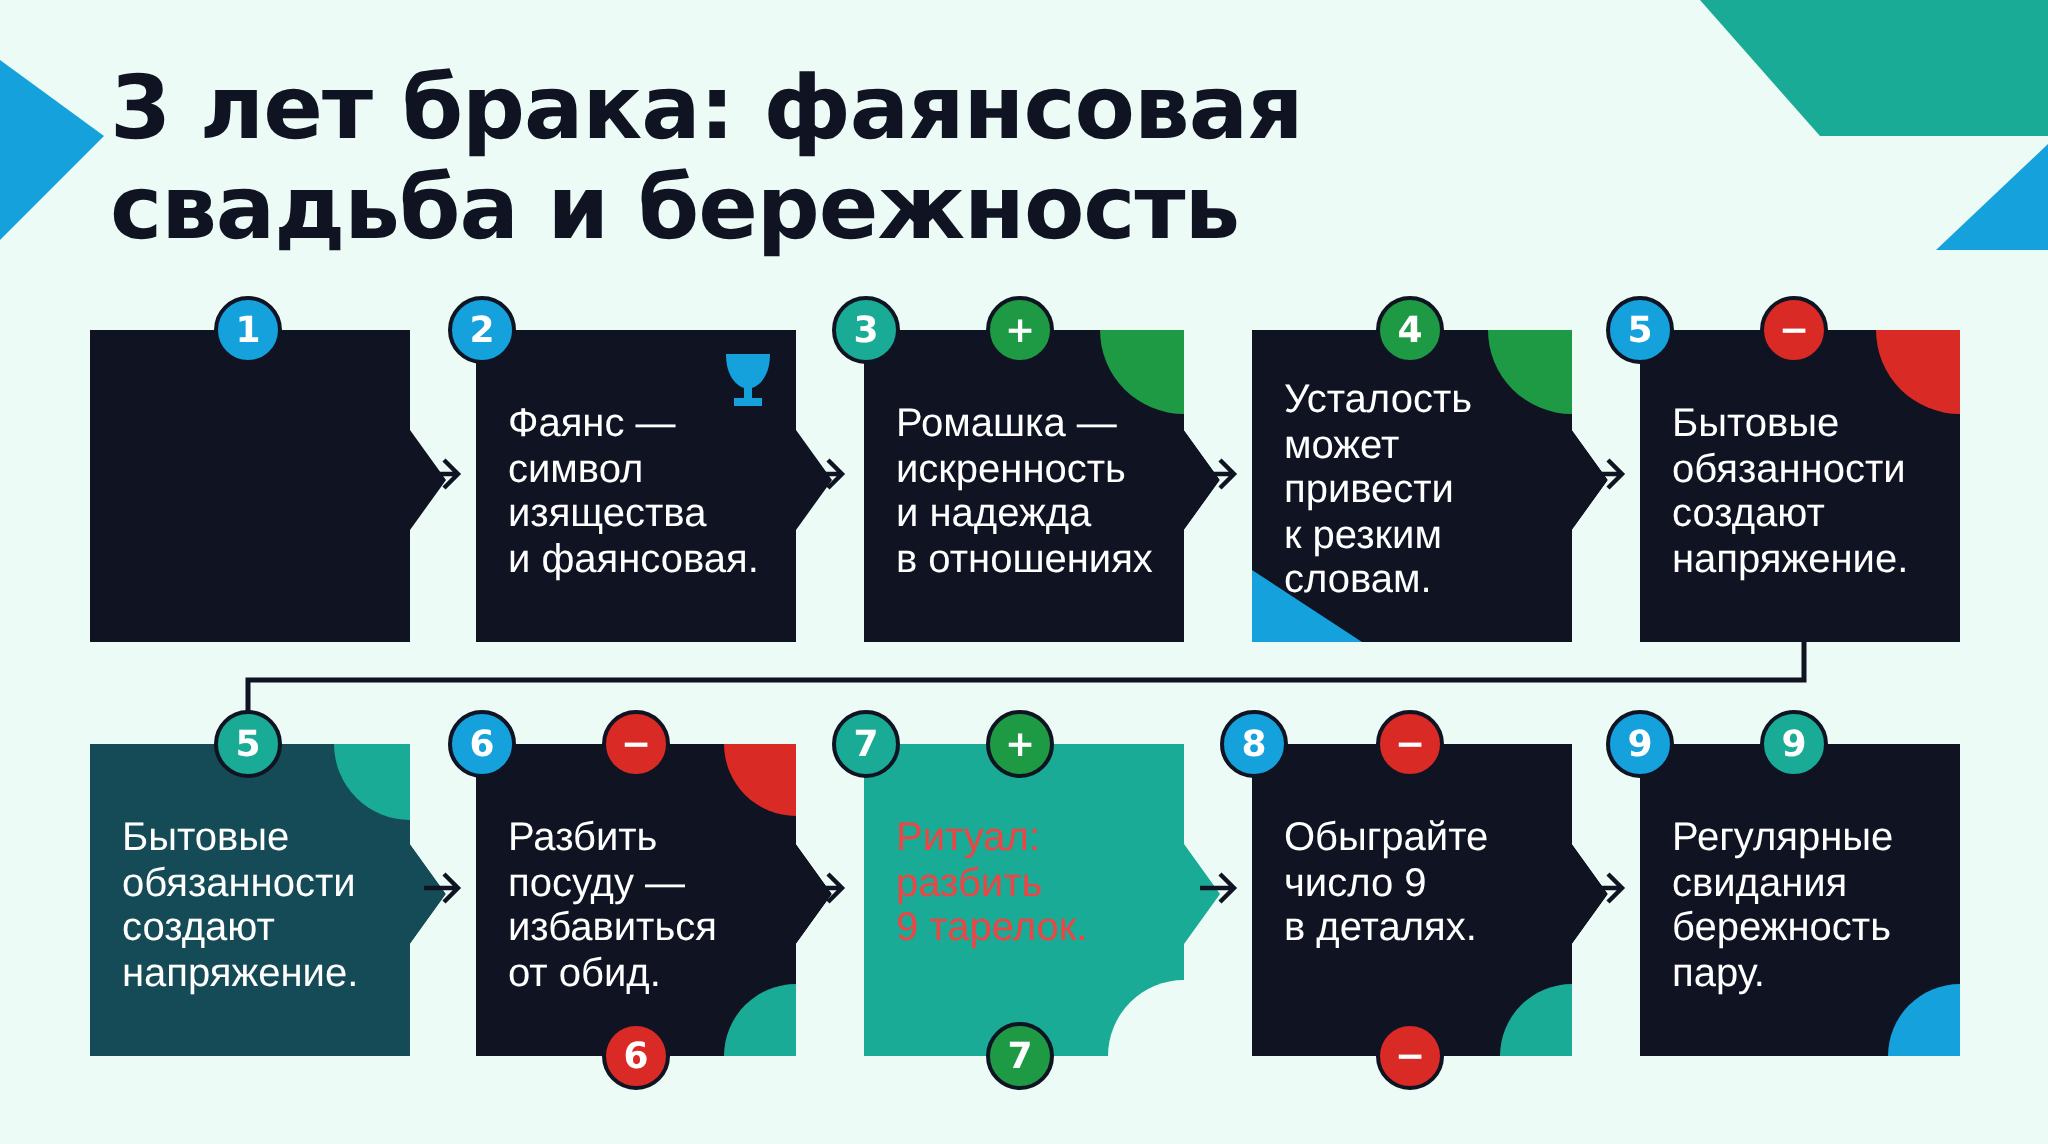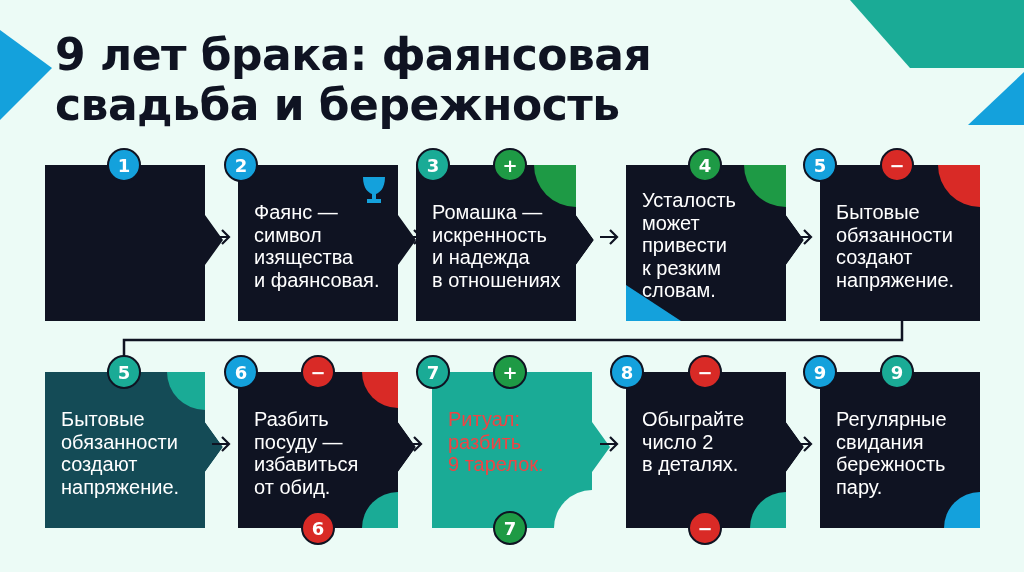--- a/index.html
+++ b/index.html
@@ -20,21 +20,21 @@
 
 <svg class="deco" style="left:0;top:0" width="60" height="130" viewBox="0 0 60 130">
   <polygon points="0,30 52,68 0,120" fill="#14a1dc"></polygon>
 </svg>
 <svg class="deco" style="left:840px;top:0" width="184" height="130" viewBox="0 0 184 130">
   <polygon points="10,0 184,0 184,68 70,68" fill="#1aab96"></polygon>
   <polygon points="184,72 184,125 128,125" fill="#14a1dc"></polygon>
 </svg>
 
 <div class="title">
-  <div>9 лет брака: фаянсовая</div>
+  <div>3 лет брака: фаянсовая</div>
   <div>свадьба и бережность</div>
 </div>
 
 <svg class="connector" style="left:0;top:0" width="1024" height="572">
   <polyline points="902,320 902,340 124,340 124,360" fill="none" stroke="#0f1322" stroke-width="2.5"></polyline>
 </svg>
 
 <div class="box" style="left:45px;top:165px;">
   <svg class="shape" width="160" height="156">
     <polygon points="0,0 160,0 160,50 178,75 160,100 160,156 0,156" fill="#0f1322"></polygon>
@@ -55,21 +55,21 @@
   <div class="text">Фаянс —
 символ
 изящества
 и фаянсовая.</div>
 </div>
 <div class="badge" style="left:224px;top:148px;background:#14a1dc;">2</div>
 <svg class="arrow" style="left:402px;top:226px" viewBox="0 0 22 22">
     <path d="M2 11 H19 M12 4 L19 11 L12 18" fill="none" stroke="#0f1322" stroke-width="2.2"></path>
   </svg>
 
-<div class="box" style="left:416px;top:165px;">
+<div class="box" style="left:432px;top:165px;">
   <svg class="shape" width="160" height="156">
     <defs>
         <clipPath id="c3">
           <polygon points="0,0 160,0 160,50 178,75 160,100 160,156 0,156"></polygon>
         </clipPath>
       </defs>
     <g clip-path="url(#c3)">
       <polygon points="0,0 160,0 160,50 178,75 160,100 160,156 0,156" fill="#0f1322"></polygon>
       <circle cx="160" cy="0" r="42" fill="#1e9a45"></circle>
     </g>
@@ -203,21 +203,21 @@
         <clipPath id="d4">
           <polygon points="0,0 160,0 160,50 178,75 160,100 160,156 0,156"></polygon>
         </clipPath>
       </defs>
     <g clip-path="url(#d4)">
       <polygon points="0,0 160,0 160,50 178,75 160,100 160,156 0,156" fill="#0f1322"></polygon>
       <circle cx="160" cy="156" r="36" fill="#1aab96"></circle>
     </g>
   </svg>
   <div class="text">Обыграйте
-число 2
+число 9
 в деталях.</div>
 </div>
 <div class="badge" style="left:610px;top:355px;background:#14a1dc;">8</div>
 <div class="badge" style="left:688px;top:355px;background:#d92a26;">−</div>
 <div class="badge" style="left:688px;top:511px;background:#d92a26;">−</div>
 <svg class="arrow" style="left:792px;top:433px" viewBox="0 0 22 22">
     <path d="M2 11 H19 M12 4 L19 11 L12 18" fill="none" stroke="#0f1322" stroke-width="2.2"></path>
   </svg>
 
 <div class="box" style="left:820px;top:372px;">

